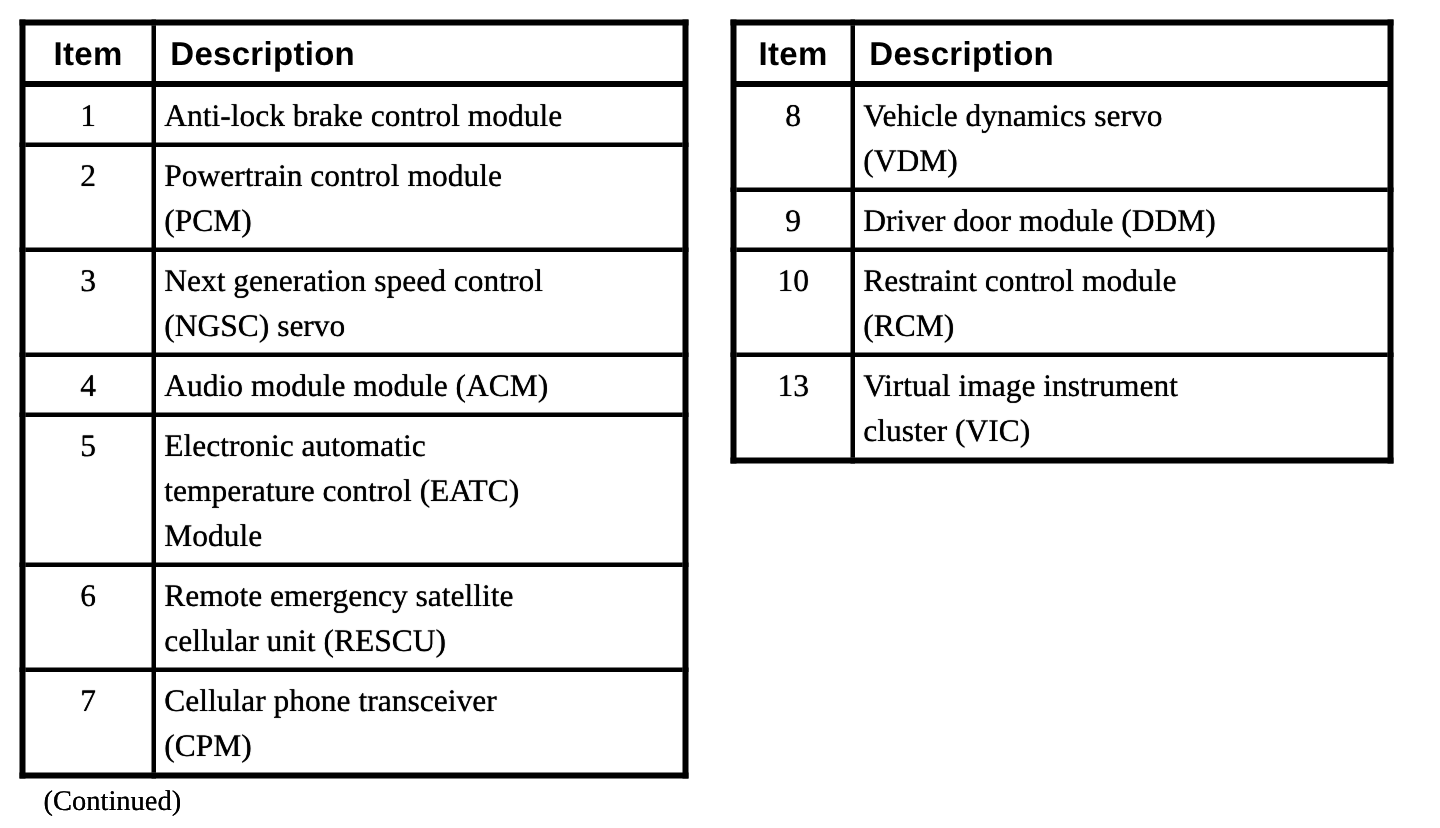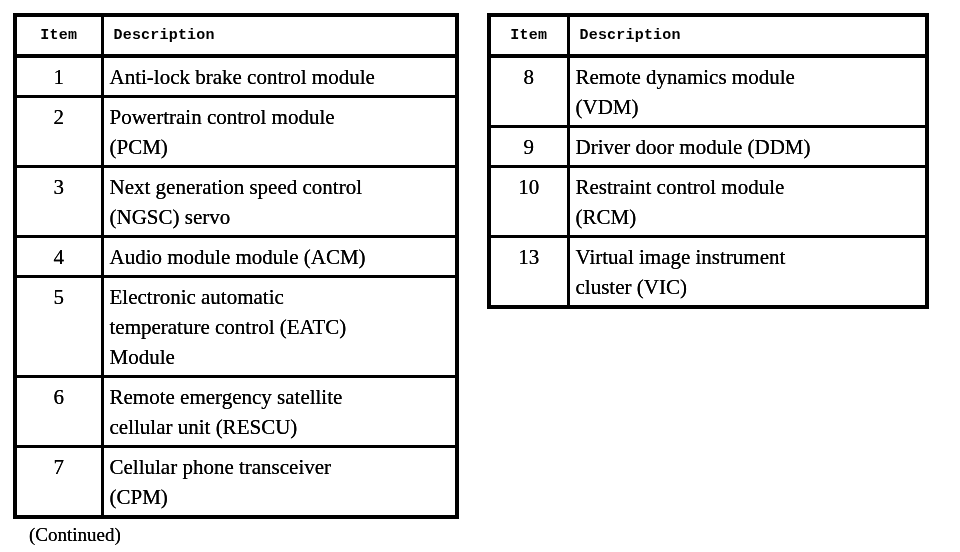--- a/index.html
+++ b/index.html
@@ -37,23 +37,23 @@
   table.doc-table th,
   table.doc-table td {
     border: 3px solid #000000;
   }
   table.doc-table {
     border: 4px solid #000000;
   }
 
   
   table.doc-table th {
-    font-family: Liberation Mono, monospace;
+    font-family: Liberation Sans, sans-serif;
     font-weight: bold;
-    font-size: 15px;
+    font-size: 22px;
     line-height: 26px;
     text-align: left;
     padding: 6px 6px 5px 10px;
     border-bottom-width: 4px;
     letter-spacing: 0.2px;
   }
   table.doc-table th.item-col {
     text-align: center;
     padding-left: 2px;
     padding-right: 2px;
@@ -151,21 +151,21 @@
         </colgroup>
       <thead>
         <tr>
           <th class="item-col">Item</th>
           <th>Description</th>
         </tr>
       </thead>
       <tbody>
         <tr>
           <td class="item-cell">8</td>
-          <td class="desc-cell">Remote dynamics module
+          <td class="desc-cell">Vehicle dynamics servo
 (VDM)</td>
         </tr>
         <tr>
           <td class="item-cell">9</td>
           <td class="desc-cell">Driver door module (DDM)</td>
         </tr>
         <tr>
           <td class="item-cell">10</td>
           <td class="desc-cell">Restraint control module
 (RCM)</td>

